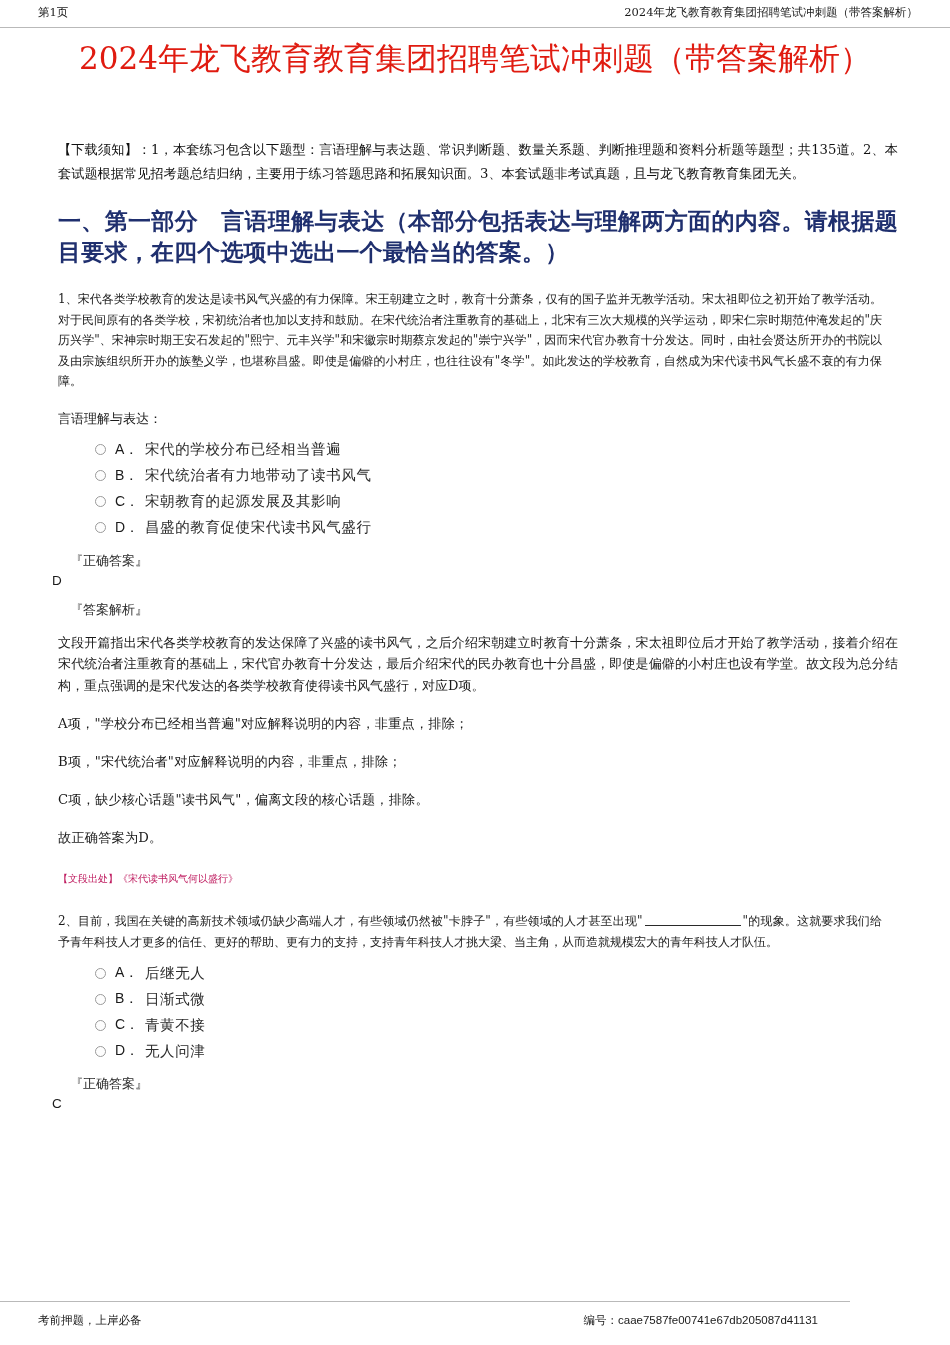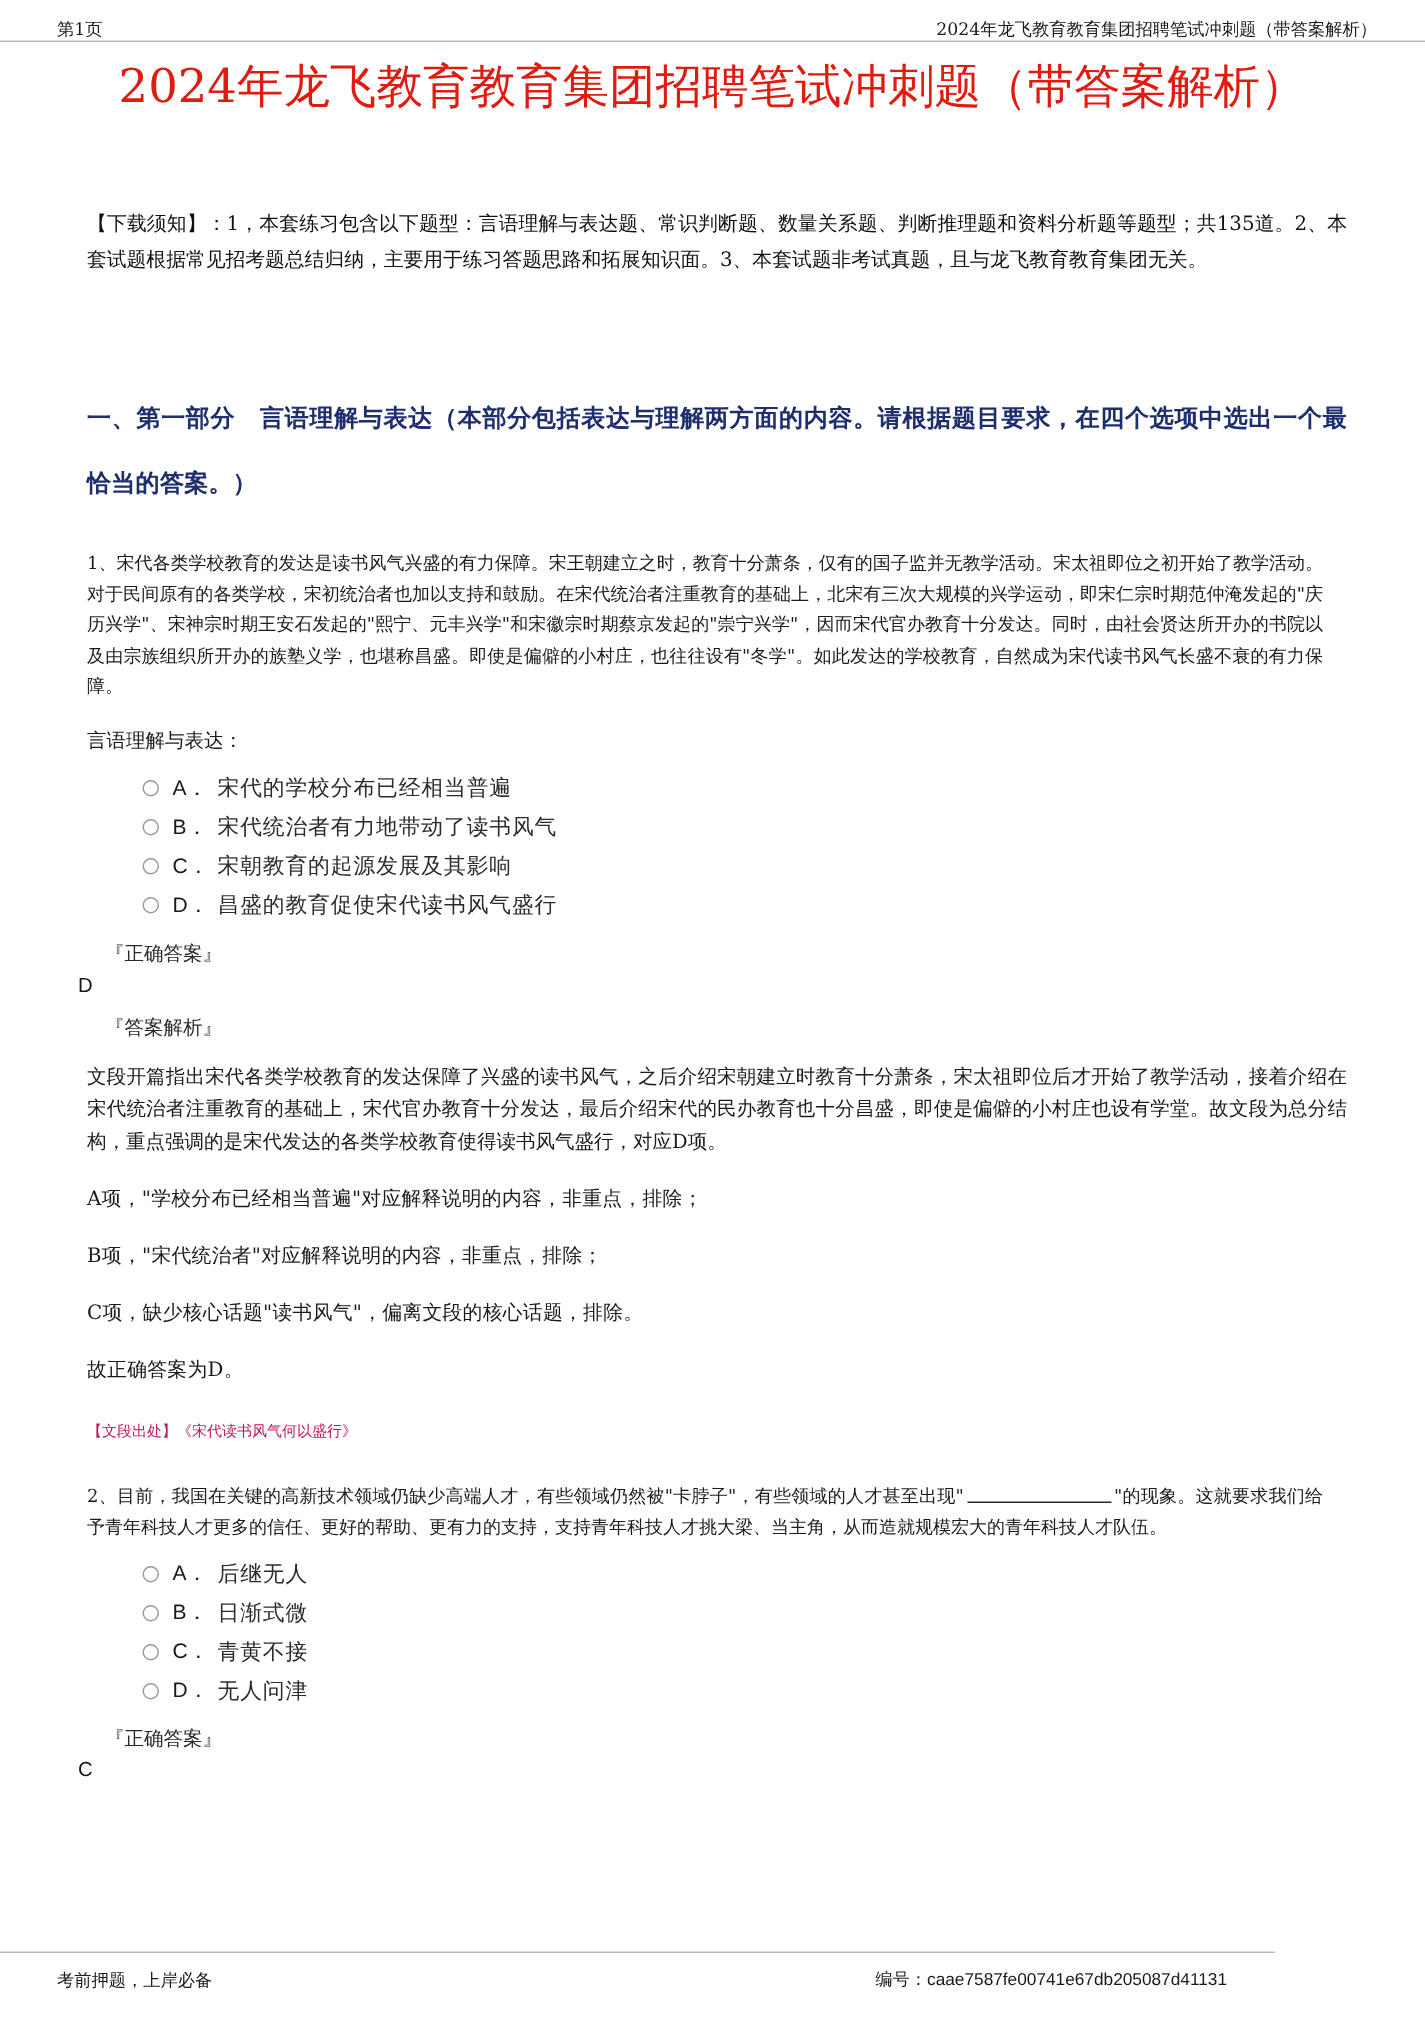--- a/index.html
+++ b/index.html
@@ -20,21 +20,21 @@
   .page-header {
     position: absolute;
     top: 0;
     left: 0;
     width: 950px;
     height: 28px;
     box-sizing: border-box;
     padding: 4px 32px 0 38px;
     border-bottom: 1px solid #b9b9b9;
     display: flex;
-    align-items: flex-end;
+    align-items: flex-start;
     justify-content: space-between;
     font-size: 11.5px;
     line-height: 16px;
     color: #1a1a1a;
   }
   .page-header .hdr-left { letter-spacing: 0; }
   .page-header .hdr-right { letter-spacing: 0; }
 
   
   .doc-title {
@@ -61,23 +61,23 @@
 
   .notice {
     margin: 0 52px 0 58px;
     font-size: 13.2px;
     line-height: 24px;
     text-align: justify;
     color: #111111;
   }
 
   .section-heading {
-    margin: 71px 52px 0 58px;
-    font-size: 16px;
-    line-height: 43px;
+    margin: 19px 52px 0 58px;
+    font-size: 23px;
+    line-height: 31px;
     color: #1f2f6e;
     text-align: justify;
     letter-spacing: 0.2px;
   }
 
   .question-stem {
     margin: 22px 68px 0 58px;
     font-size: 12px;
     line-height: 20.5px;
     text-align: justify;

